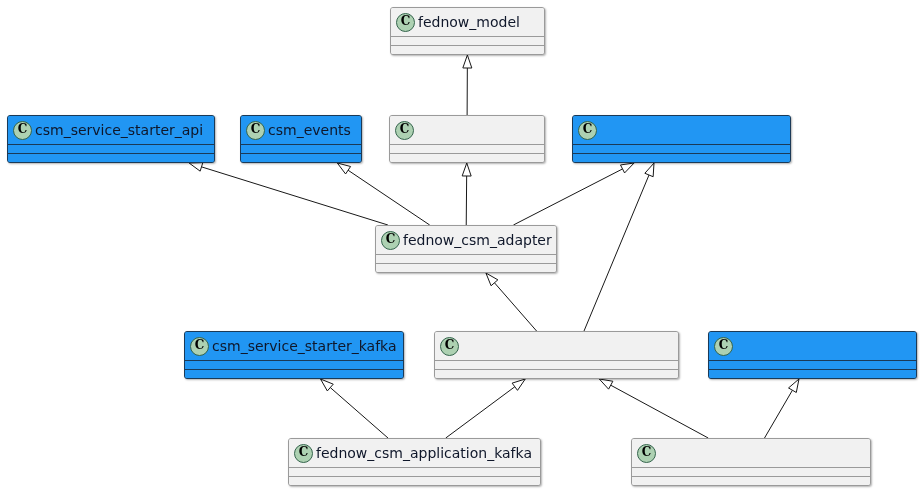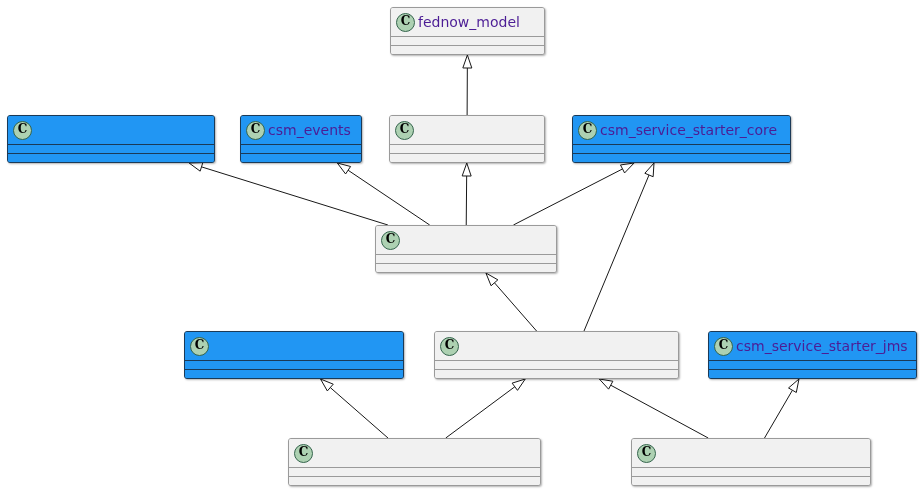--- a/index.html
+++ b/index.html
@@ -58,21 +58,21 @@
     color: #000000;
     font-size: 12px;
     font-weight: bold;
     line-height: 15px;
     text-align: center;
     font-family: "DejaVu Serif", serif;
     margin-right: 3px;
   }
   .uml-name {
     font-size: 14px;
-    color: #4c1d95;
+    color: #0f172a;
     white-space: nowrap;
     line-height: 17px;
   }
   .uml-compartment {
     height: 9px;
     box-sizing: border-box;
     border-top: 1px solid #383838;
   }
   .uml-class.internal .uml-compartment {
     border-top-color: #9A9A9A;
@@ -137,20 +137,21 @@
       <div class="uml-head">
         <div class="c-badge">C</div>
         <div class="uml-name">fednow_model</div>
       </div>
       <div class="uml-compartment"></div>
       <div class="uml-compartment"></div>
     </div>
     <div class="uml-class external" style="left: 7px; top: 115px; width: 208px; height: 48px;">
       <div class="uml-head">
         <div class="c-badge">C</div>
+        <div class="uml-name">csm_service_starter_api</div>
       </div>
       <div class="uml-compartment"></div>
       <div class="uml-compartment"></div>
     </div>
     <div class="uml-class external" style="left: 240px; top: 115px; width: 122px; height: 48px;">
       <div class="uml-head">
         <div class="c-badge">C</div>
         <div class="uml-name">csm_events</div>
       </div>
       <div class="uml-compartment"></div>
@@ -159,57 +160,58 @@
     <div class="uml-class internal" style="left: 389px; top: 115px; width: 156px; height: 48px;">
       <div class="uml-head">
         <div class="c-badge">C</div>
       </div>
       <div class="uml-compartment"></div>
       <div class="uml-compartment"></div>
     </div>
     <div class="uml-class external" style="left: 572px; top: 115px; width: 219px; height: 48px;">
       <div class="uml-head">
         <div class="c-badge">C</div>
-        <div class="uml-name">csm_service_starter_core</div>
       </div>
       <div class="uml-compartment"></div>
       <div class="uml-compartment"></div>
     </div>
     <div class="uml-class internal" style="left: 375px; top: 225px; width: 182px; height: 48px;">
       <div class="uml-head">
         <div class="c-badge">C</div>
+        <div class="uml-name">fednow_csm_adapter</div>
       </div>
       <div class="uml-compartment"></div>
       <div class="uml-compartment"></div>
     </div>
     <div class="uml-class external" style="left: 184px; top: 331px; width: 220px; height: 48px;">
       <div class="uml-head">
         <div class="c-badge">C</div>
+        <div class="uml-name">csm_service_starter_kafka</div>
       </div>
       <div class="uml-compartment"></div>
       <div class="uml-compartment"></div>
     </div>
     <div class="uml-class internal" style="left: 434px; top: 331px; width: 245px; height: 48px;">
       <div class="uml-head">
         <div class="c-badge">C</div>
       </div>
       <div class="uml-compartment"></div>
       <div class="uml-compartment"></div>
     </div>
     <div class="uml-class external" style="left: 708px; top: 331px; width: 209px; height: 48px;">
       <div class="uml-head">
         <div class="c-badge">C</div>
-        <div class="uml-name">csm_service_starter_jms</div>
       </div>
       <div class="uml-compartment"></div>
       <div class="uml-compartment"></div>
     </div>
     <div class="uml-class internal" style="left: 288px; top: 438px; width: 253px; height: 48px;">
       <div class="uml-head">
         <div class="c-badge">C</div>
+        <div class="uml-name">fednow_csm_application_kafka</div>
       </div>
       <div class="uml-compartment"></div>
       <div class="uml-compartment"></div>
     </div>
     <div class="uml-class internal" style="left: 631px; top: 438px; width: 240px; height: 48px;">
       <div class="uml-head">
         <div class="c-badge">C</div>
       </div>
       <div class="uml-compartment"></div>
       <div class="uml-compartment"></div>

